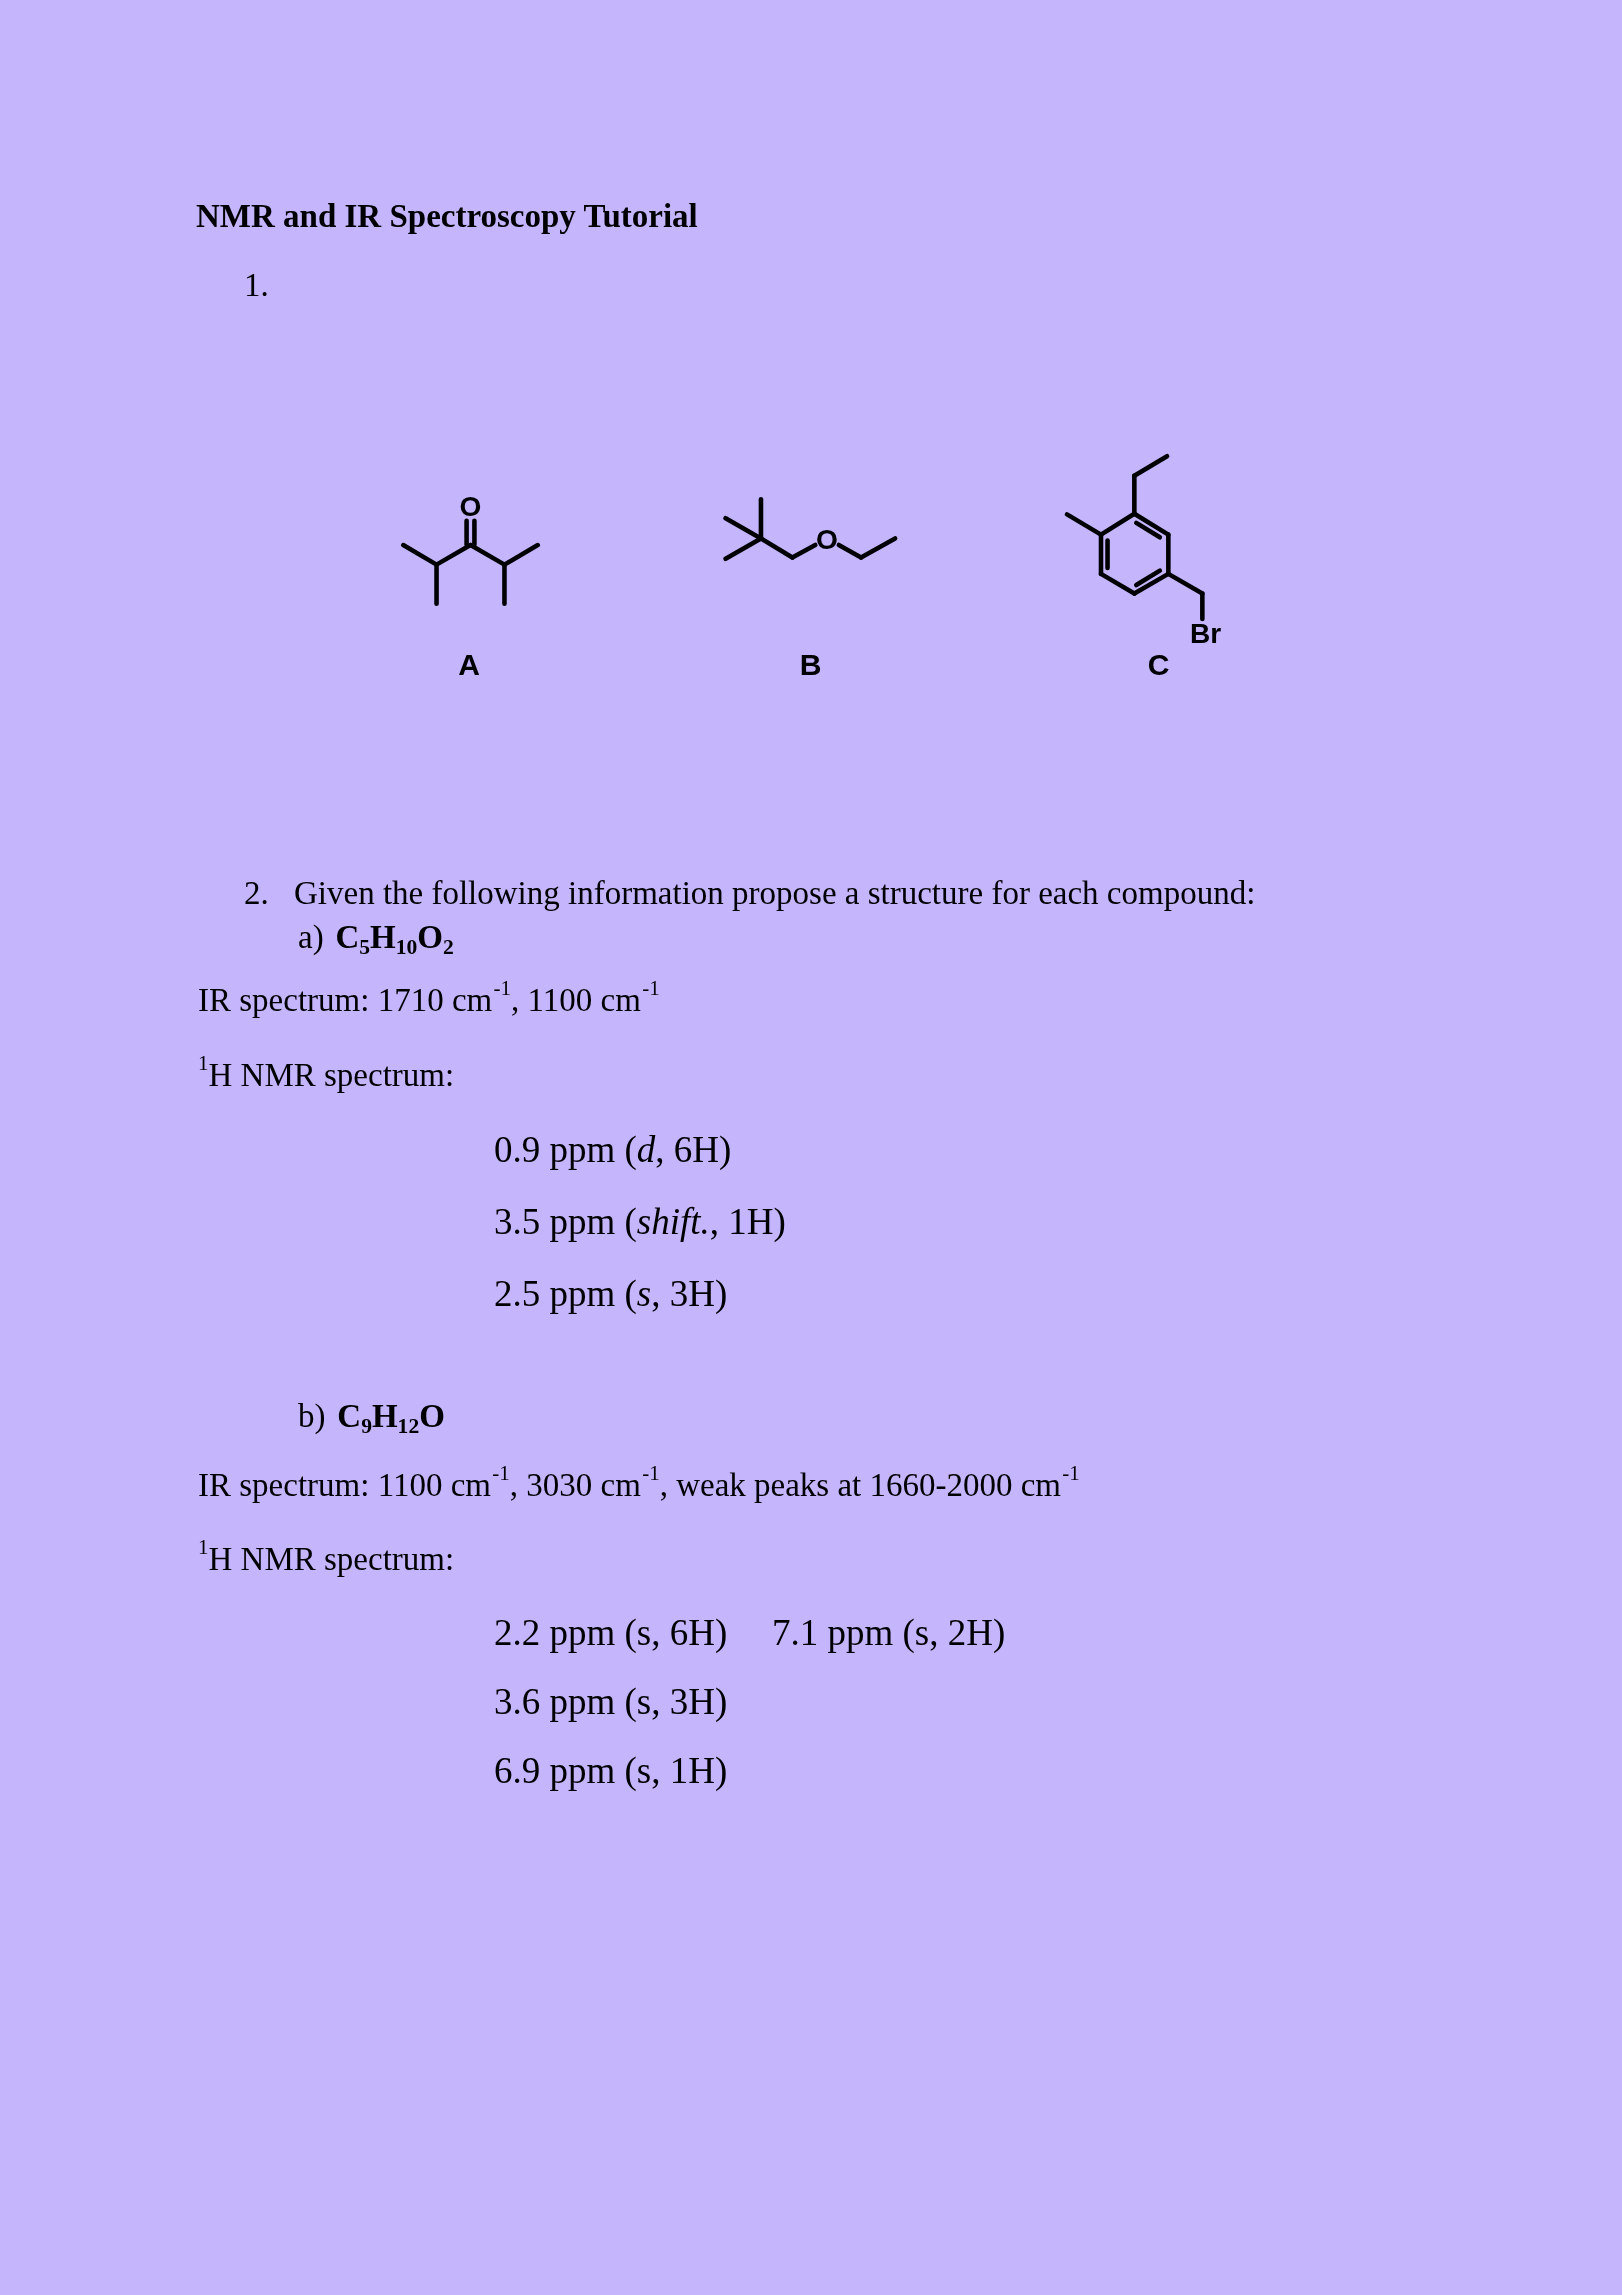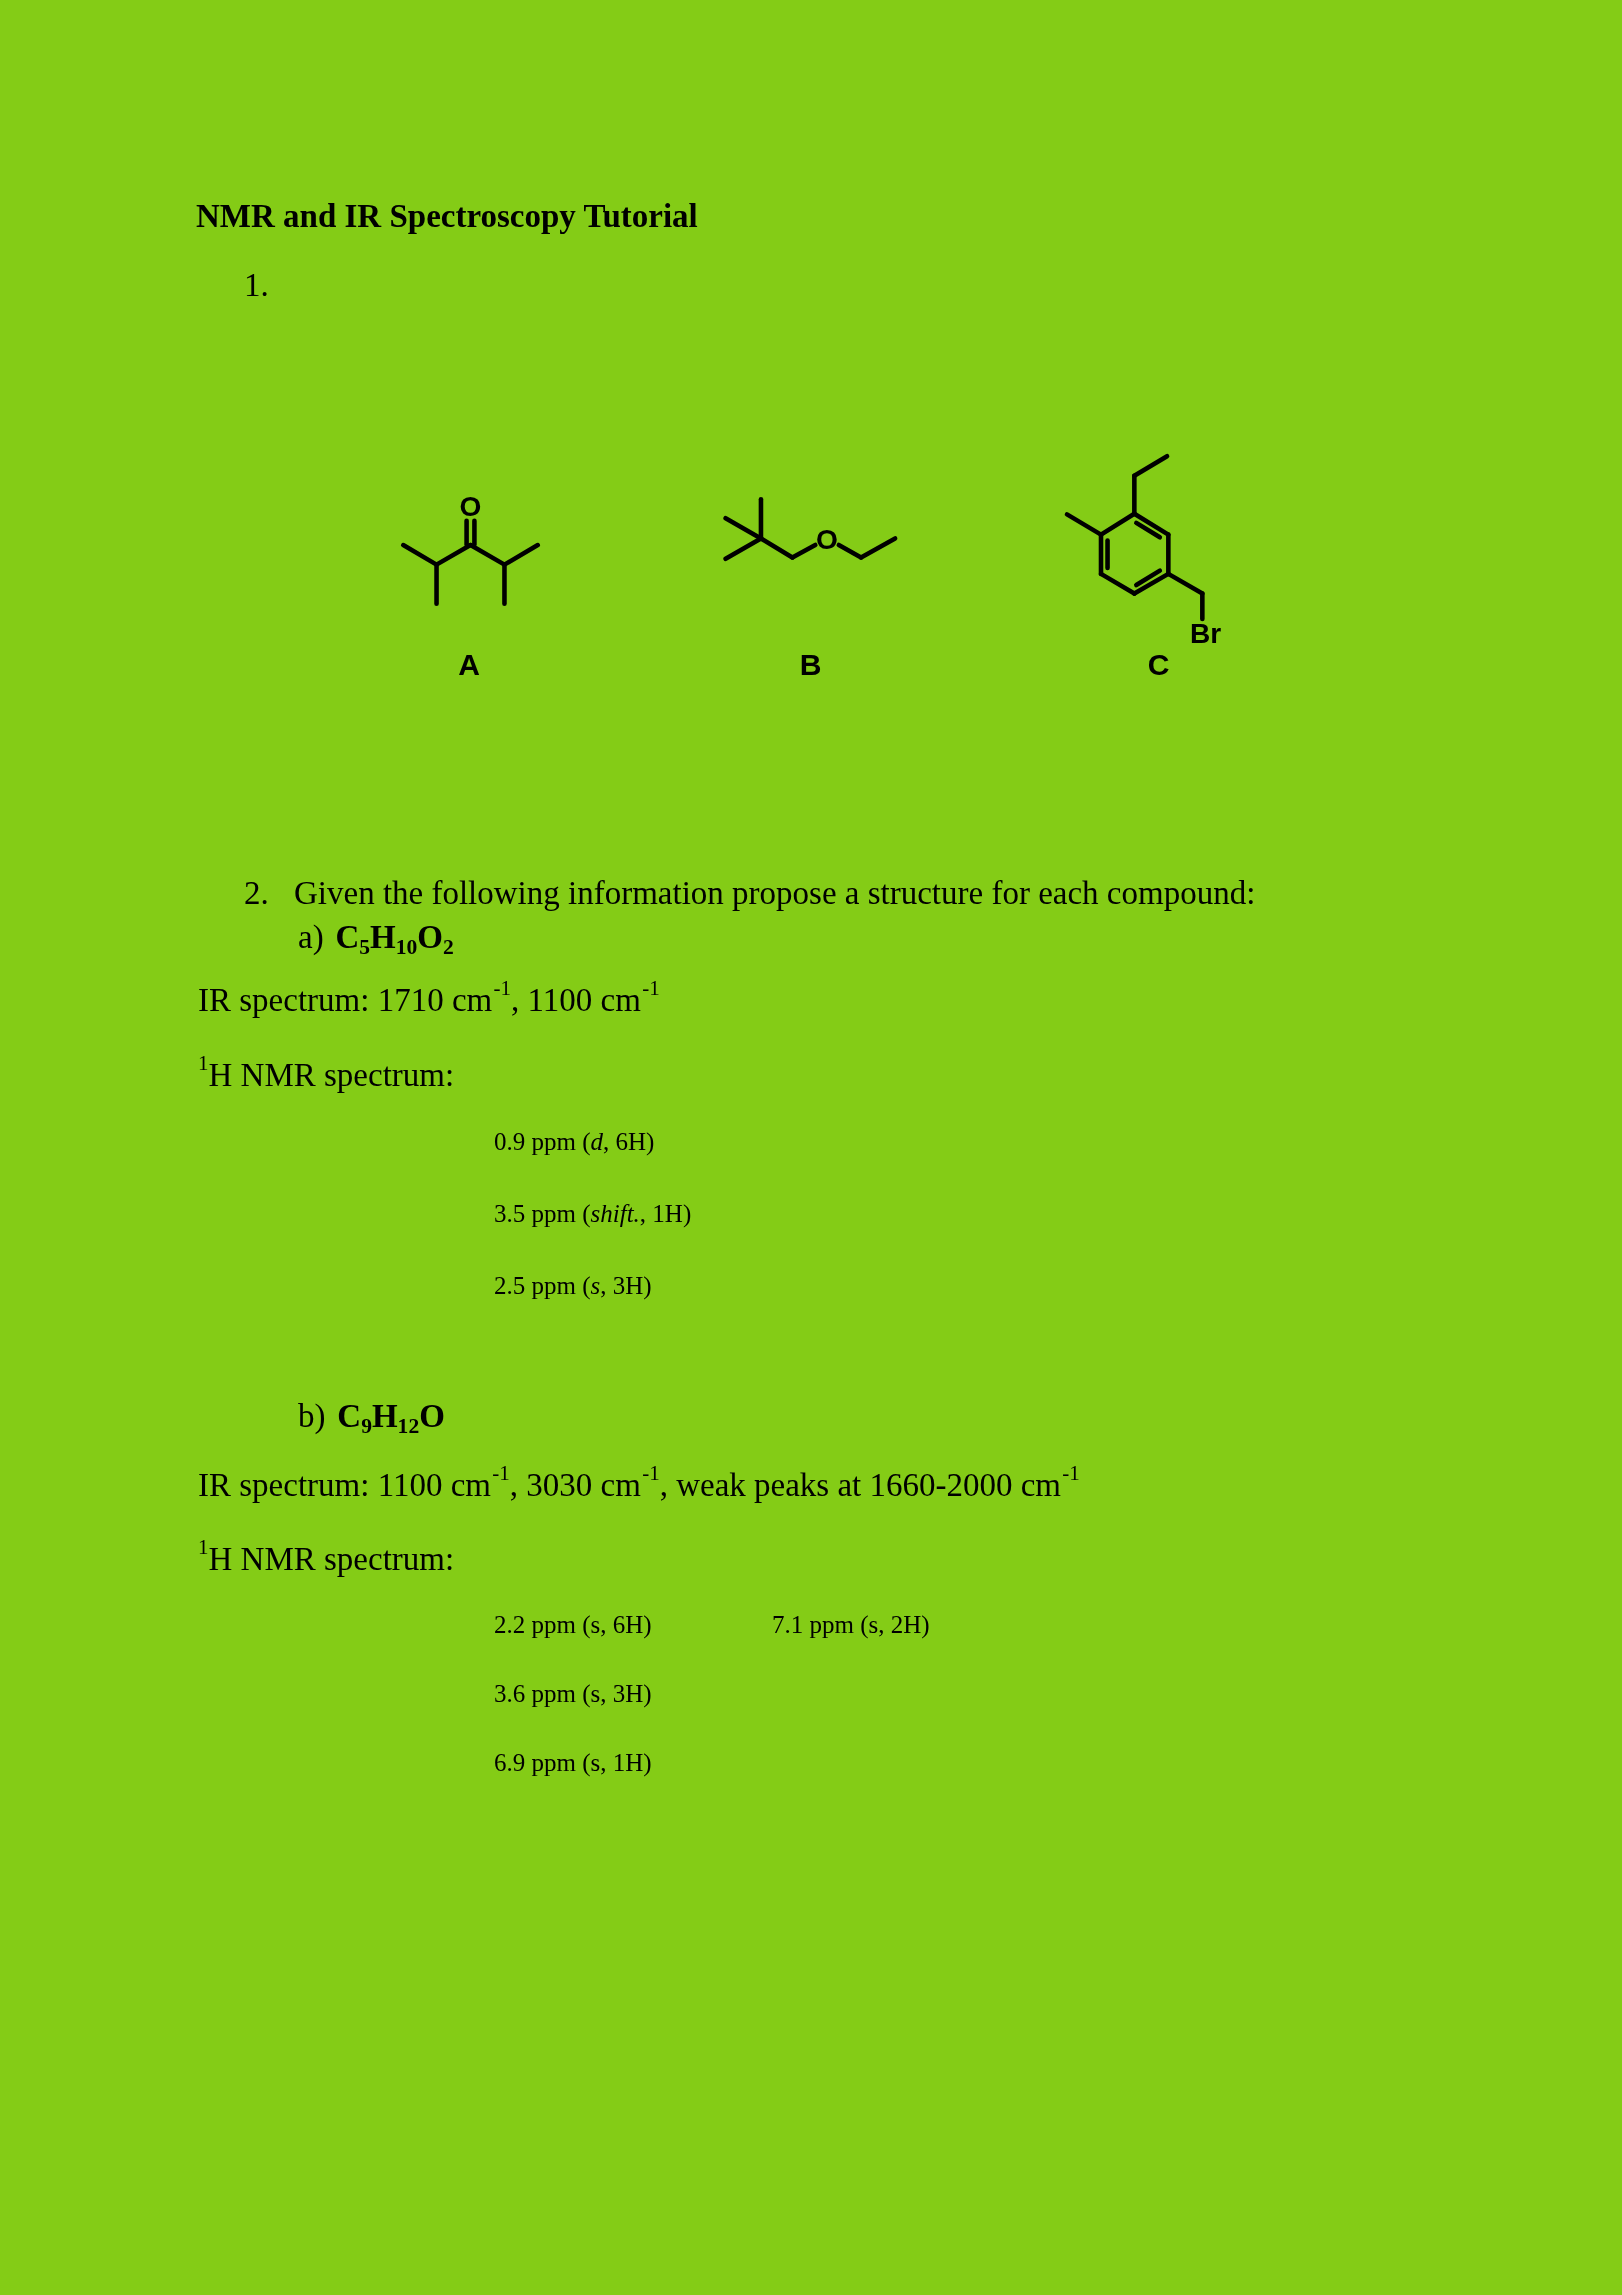--- a/index.html
+++ b/index.html
@@ -1,20 +1,20 @@
 <!DOCTYPE html>
 <html style="font-size:10.5px"><head>
 <meta charset="utf-8">
 <style>
   html,body{margin:0;padding:0;background:#ffffff;}
   .page{
     position:relative;
     width:1623px;
     height:2295px;
-    background:#84cc16;
+    background:#c4b5fd;
     color:#000000;
     font-family:"Liberation Serif","DejaVu Serif",serif;
     overflow:hidden;
   }
   .abs{position:absolute;}
   .title{
     left:196px;top:198px;
     font-size:33px;font-weight:bold;
     white-space:nowrap;
   }
@@ -27,21 +27,21 @@
   #a-ir{left:198px;top:982px;}
   #a-nmr{left:198px;top:1057px;}
   #b-formula{left:298px;top:1398px;}
   #b-ir{left:198px;top:1467px;}
   #b-nmr{left:198px;top:1541px;}
   .line{font-size:33px;white-space:nowrap;}
   .formula{font-weight:bold;margin-left:11.8px;text-align:center;}
   .sub{font-size:21.6px;position:relative;top:0.28em;}
   .sup{font-size:21px;position:relative;top:-0.75em;margin-left:1.3px;}
   .ital{font-style:italic;}
-  .peak-row{position:absolute;left:494px;width:785px;font-size:25px;white-space:nowrap;}
+  .peak-row{position:absolute;left:494px;width:785px;font-size:37px;white-space:nowrap;}
   .peak-col2{position:absolute;left:278px;top:0;}
   .r-a0{top:1128px}.r-a1{top:1200px}.r-a2{top:1272px}
   .r-b0{top:1611px}.r-b1{top:1680px}.r-b2{top:1749px}
   svg.struct{position:absolute;overflow:visible;}
   #struct-a{left:366px;top:471px;width:209px;height:216px;}
   #struct-b{left:694px;top:458px;width:236px;height:229px;}
   #struct-c{left:1034px;top:432px;width:236px;height:255px;}
   .bond{stroke:#000000;stroke-width:7;stroke-linecap:round;fill:none;}
   .atom{
     font-family:"Liberation Sans","DejaVu Sans",sans-serif;

